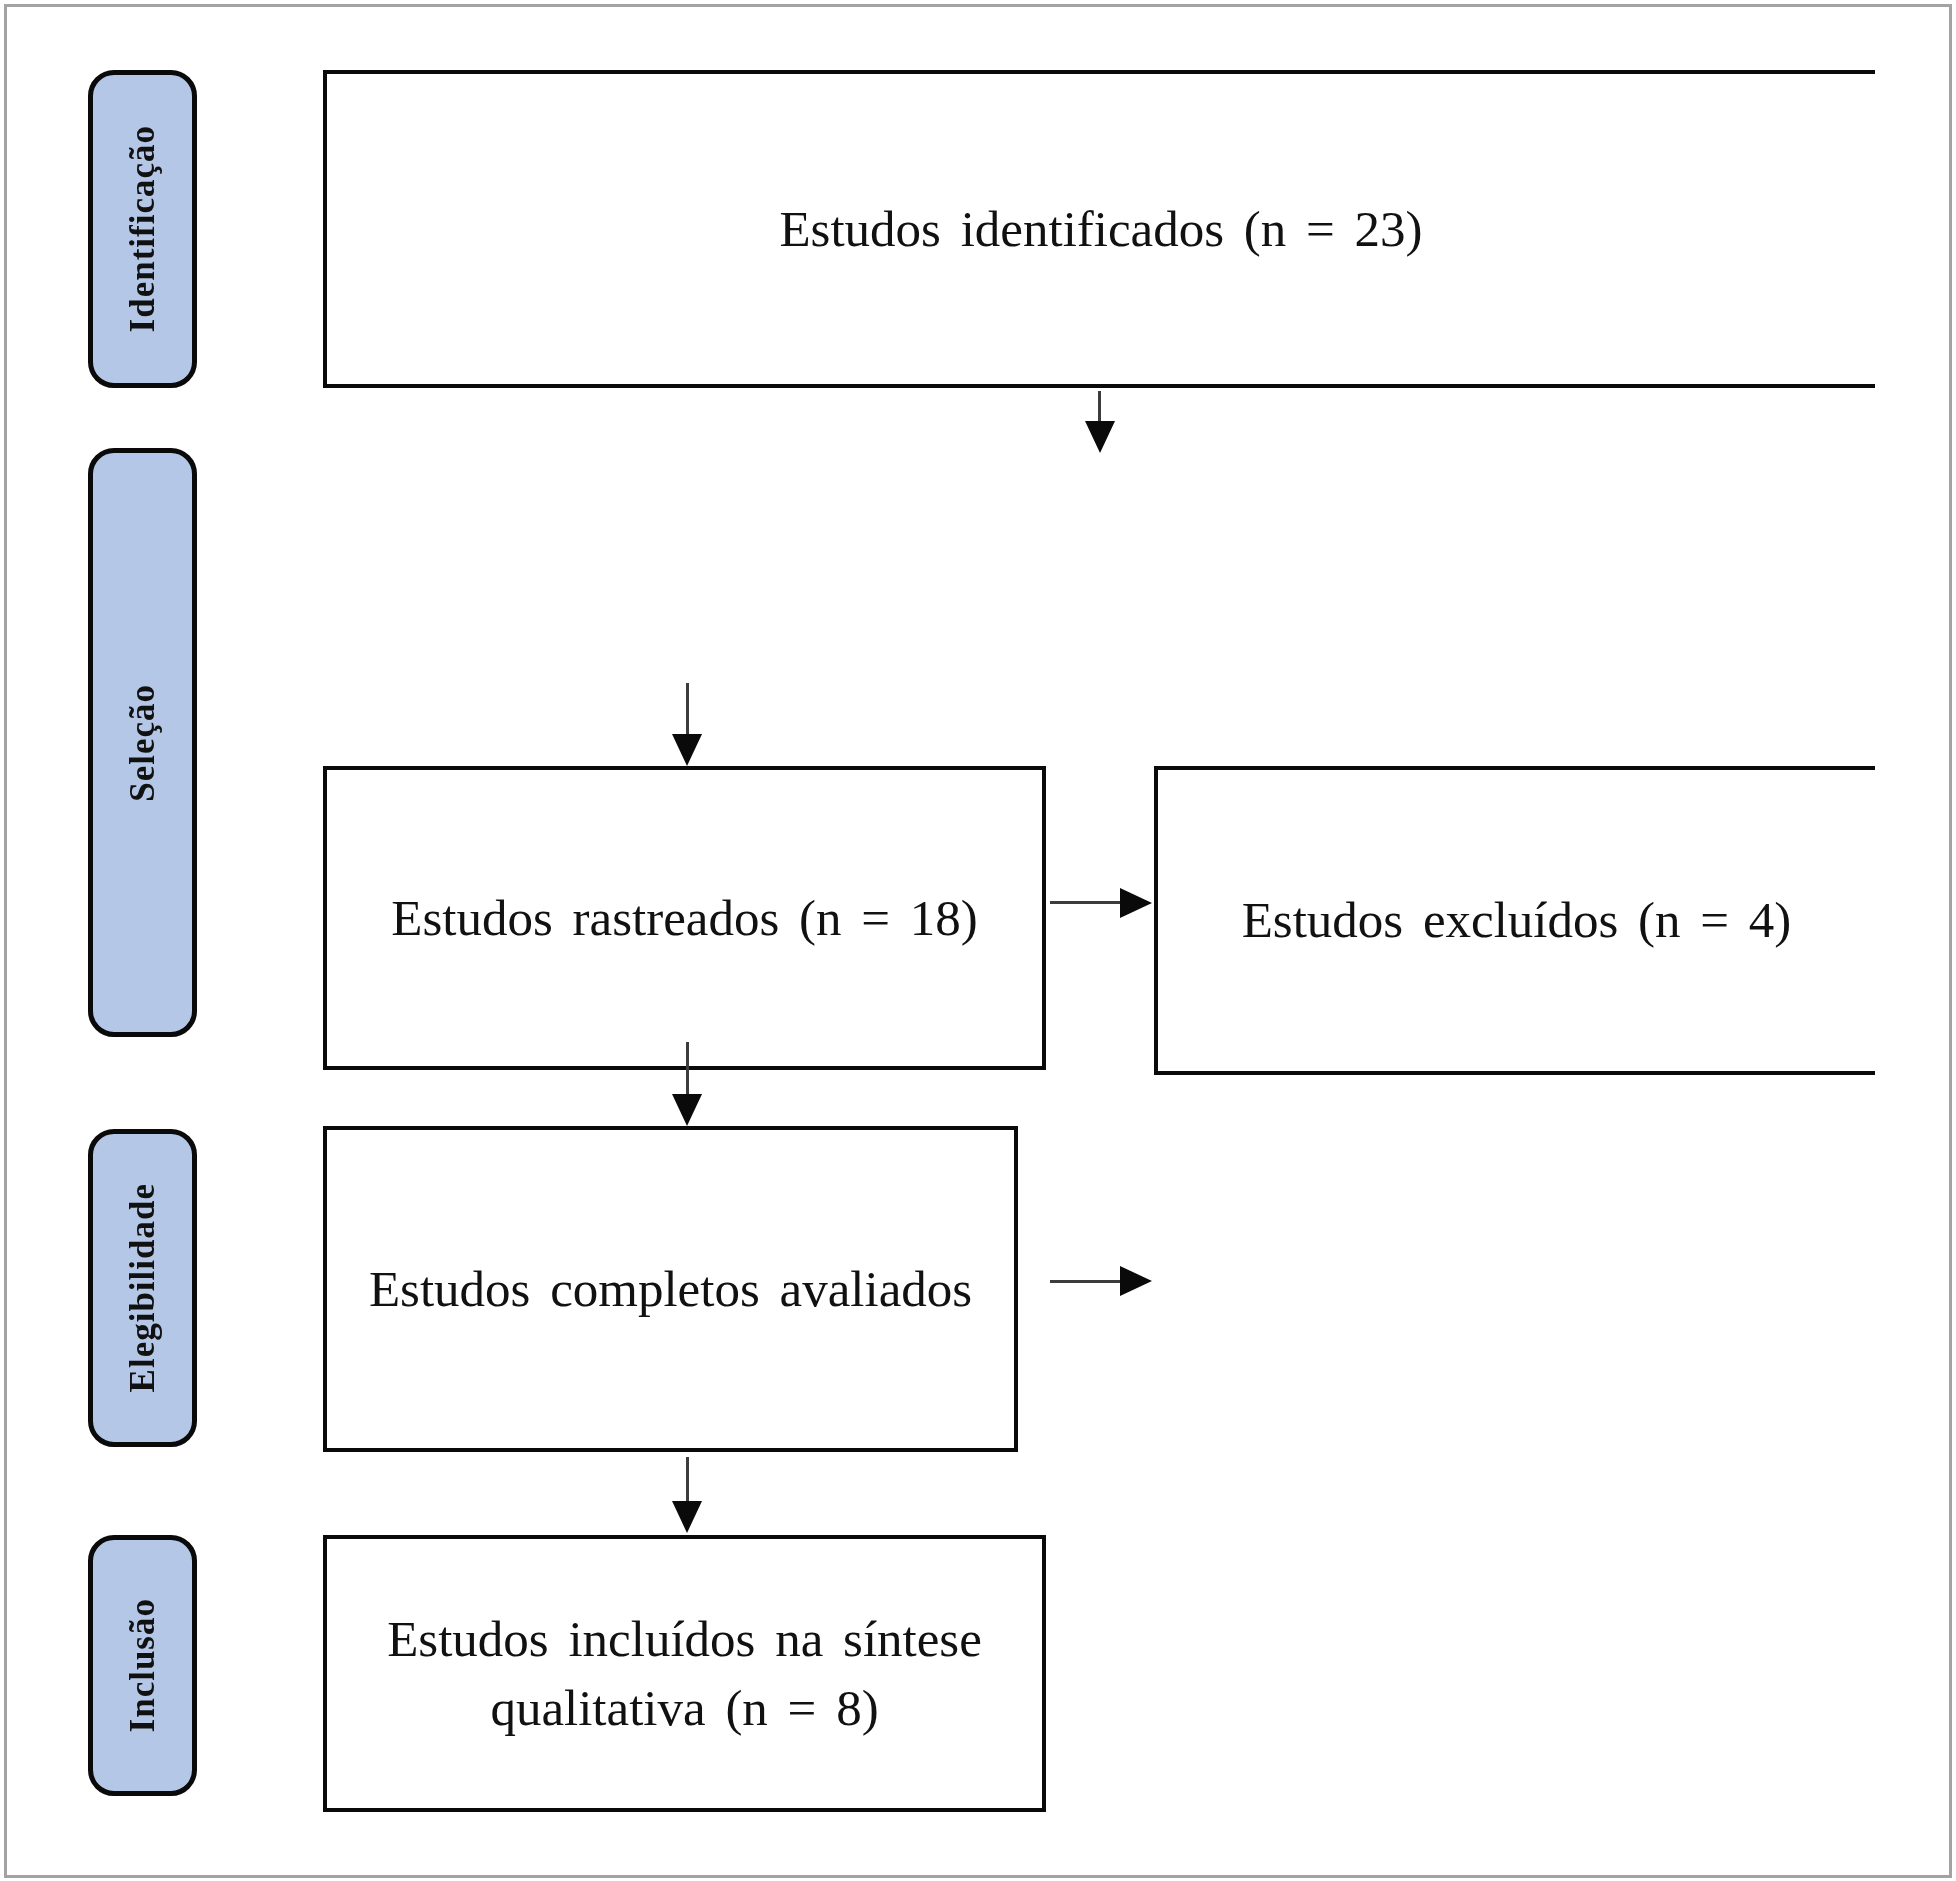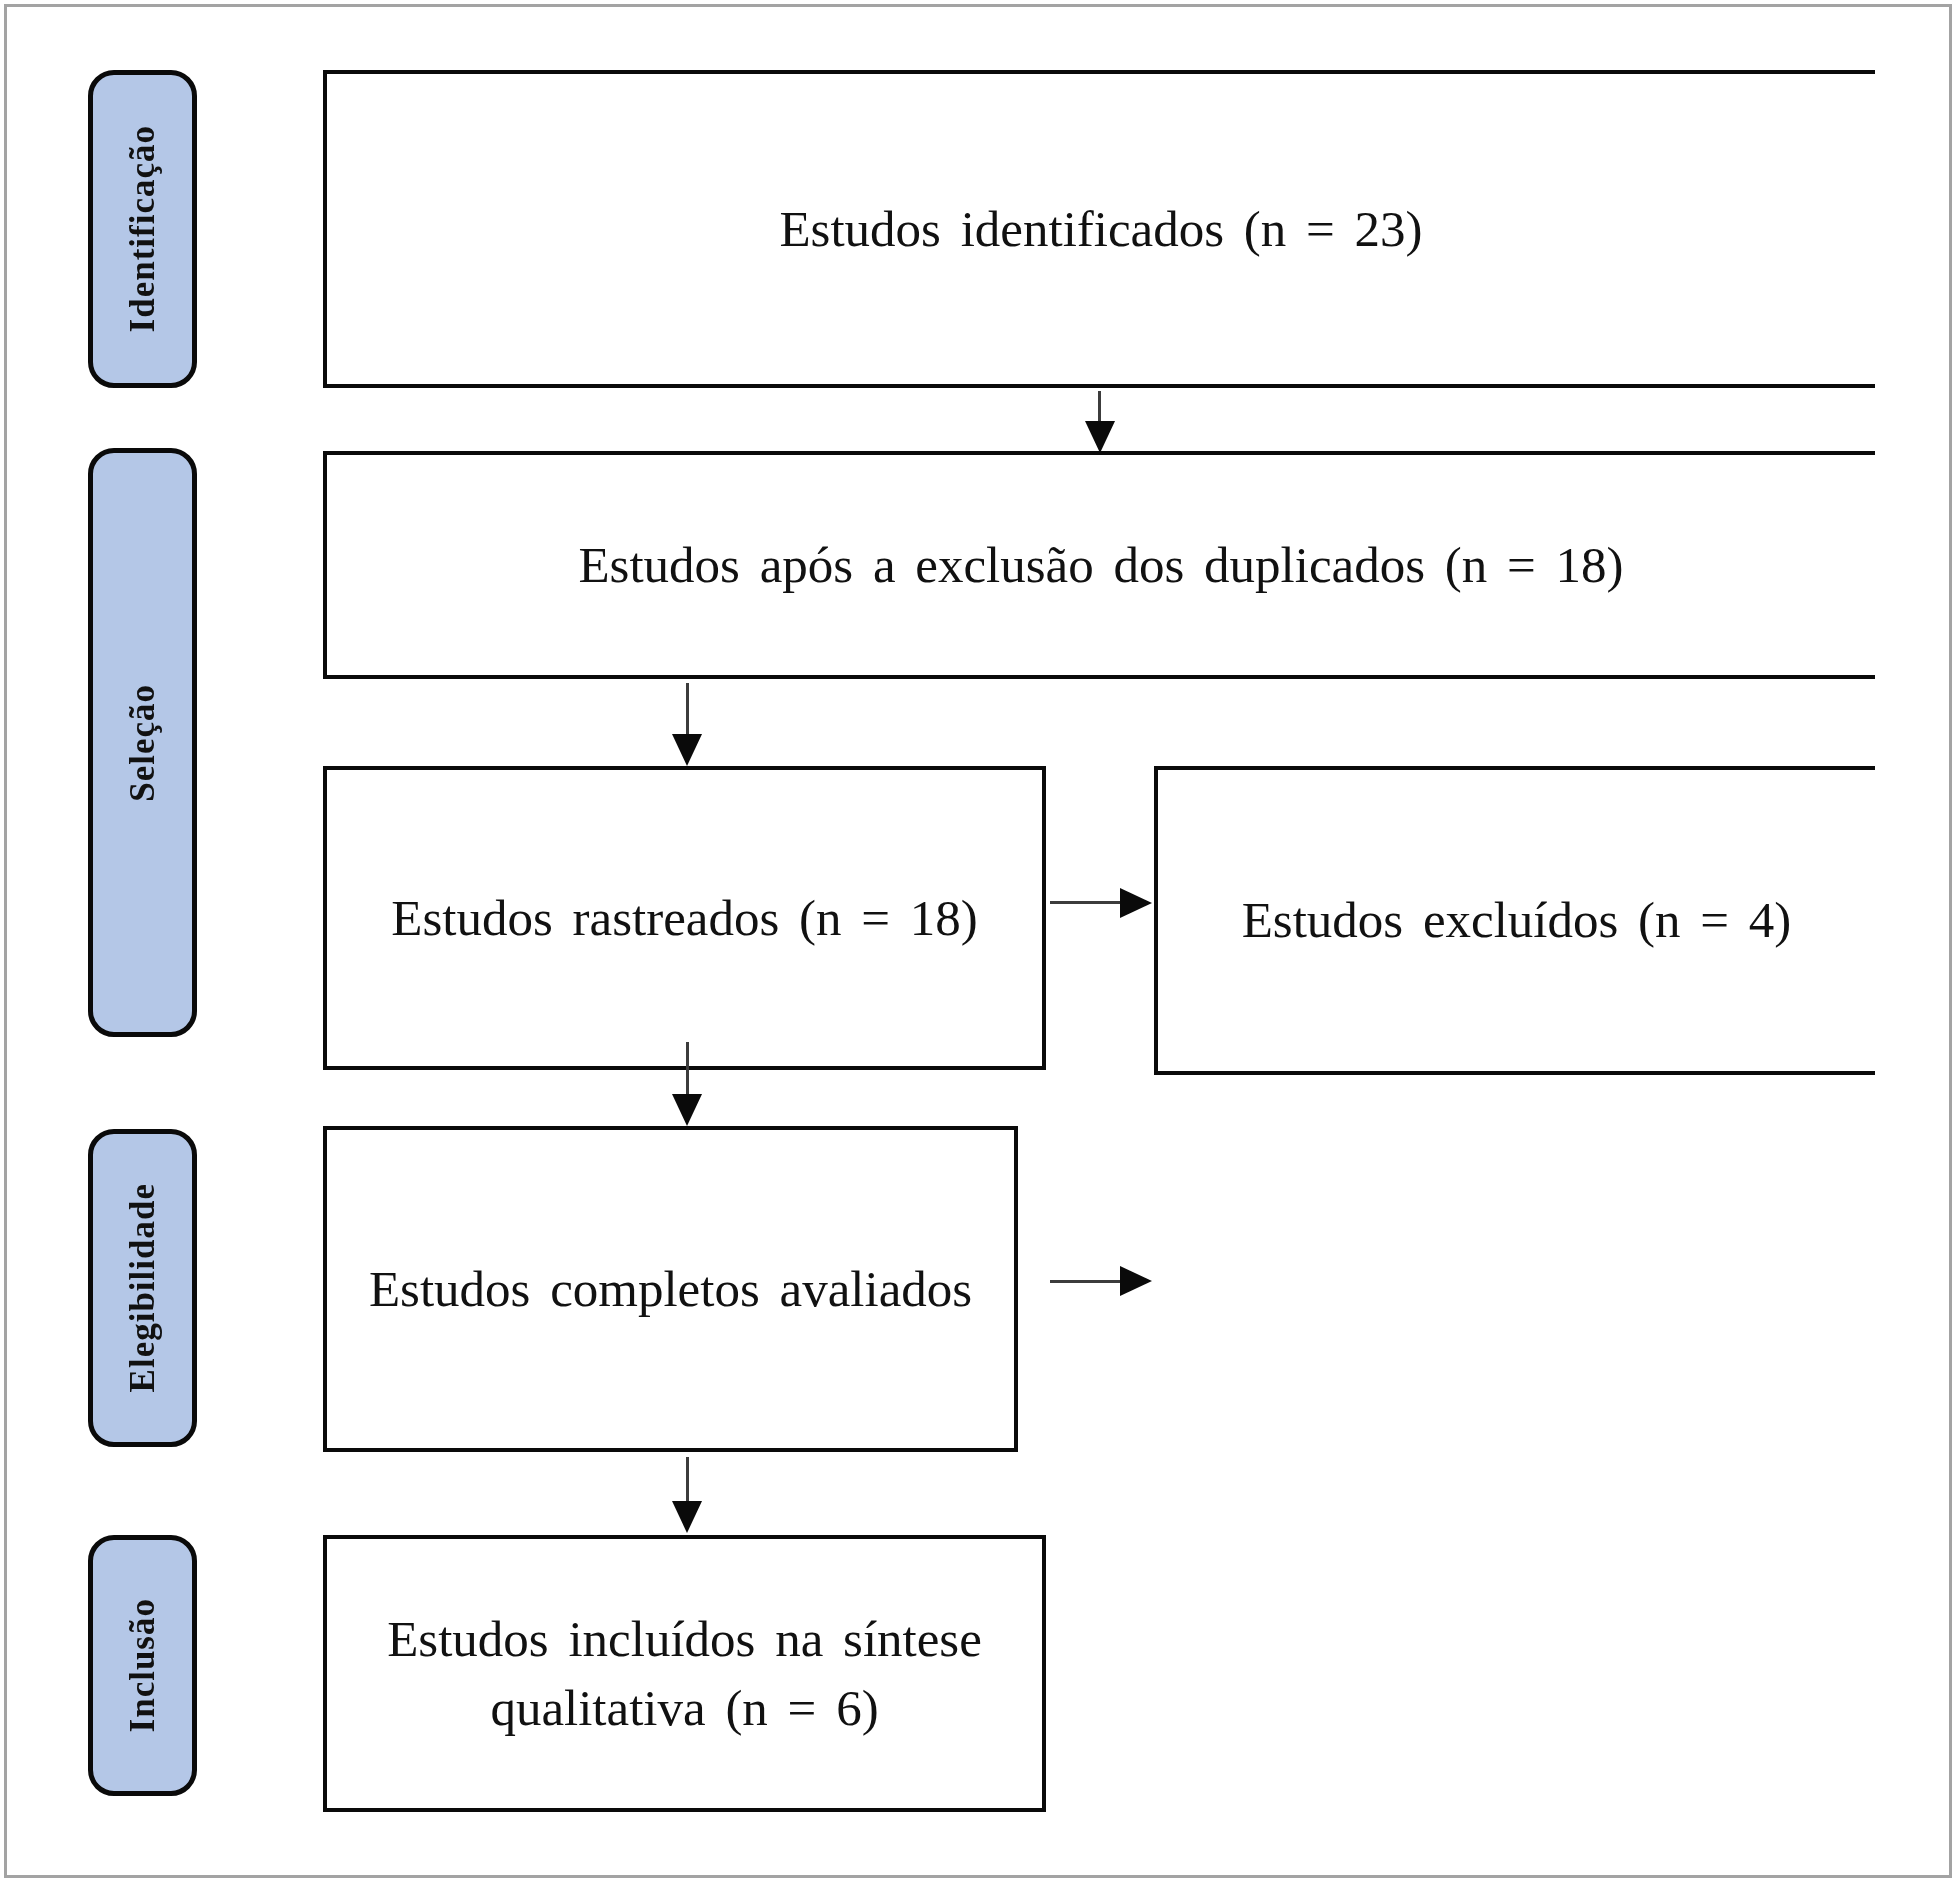--- a/index.html
+++ b/index.html
@@ -126,23 +126,20 @@
     <span class="vtext">Inclusão</span>
   </div>
 
   <div class="fbox clip-right" style="left:323px;top:70px;width:1552px;height:318px;">
     <span class="line">Estudos identificados (n = 23)</span>
   </div>
 
   <div class="stem-v" style="left:1098px;top:391px;height:32px;"></div>
   <div class="head-down" style="left:1085px;top:421px;"></div>
 
-  <div class="fbox clip-right" style="left:323px;top:451px;width:1552px;height:228px;">
-    <span class="line">Estudos após a exclusão dos duplicados (n = 18)</span>
-  </div>
 
   <div class="stem-v" style="left:686px;top:683px;height:55px;"></div>
   <div class="head-down" style="left:672px;top:734px;"></div>
 
   <div class="fbox" style="left:323px;top:766px;width:723px;height:304px;">
     <span class="line">Estudos rastreados (n = 18)</span>
   </div>
 
   <div class="stem-h" style="left:1050px;top:901px;width:73px;"></div>
   <div class="head-right" style="left:1120px;top:888px;"></div>
@@ -160,16 +157,16 @@
 
   <div class="stem-h" style="left:1050px;top:1280px;width:73px;"></div>
   <div class="head-right" style="left:1120px;top:1266px;"></div>
 
 
   <div class="stem-v" style="left:686px;top:1457px;height:48px;"></div>
   <div class="head-down" style="left:672px;top:1501px;"></div>
 
   <div class="fbox" style="left:323px;top:1535px;width:723px;height:277px;">
     <span class="line">Estudos incluídos na síntese</span>
-    <span class="line">qualitativa (n = 6)</span>
+    <span class="line">qualitativa (n = 8)</span>
   </div>
 </div>
 
 
 </body></html>

